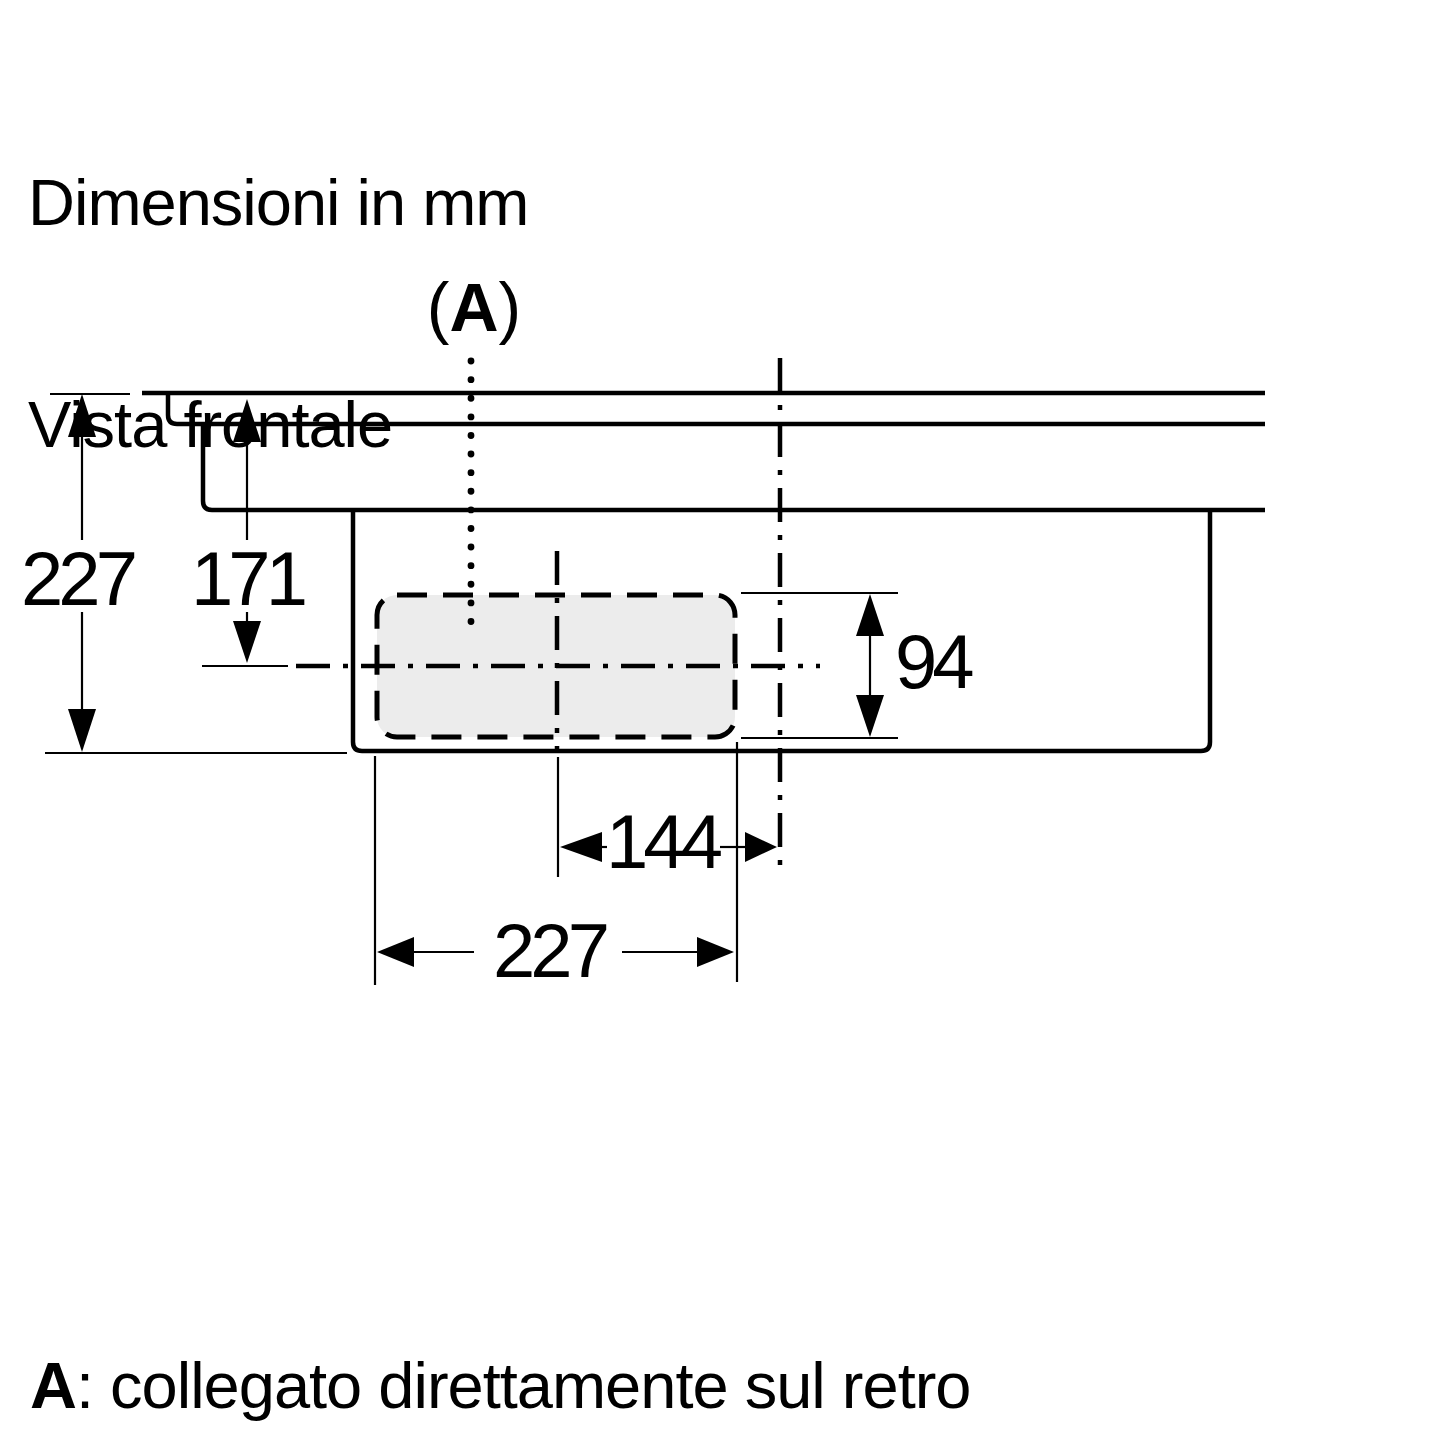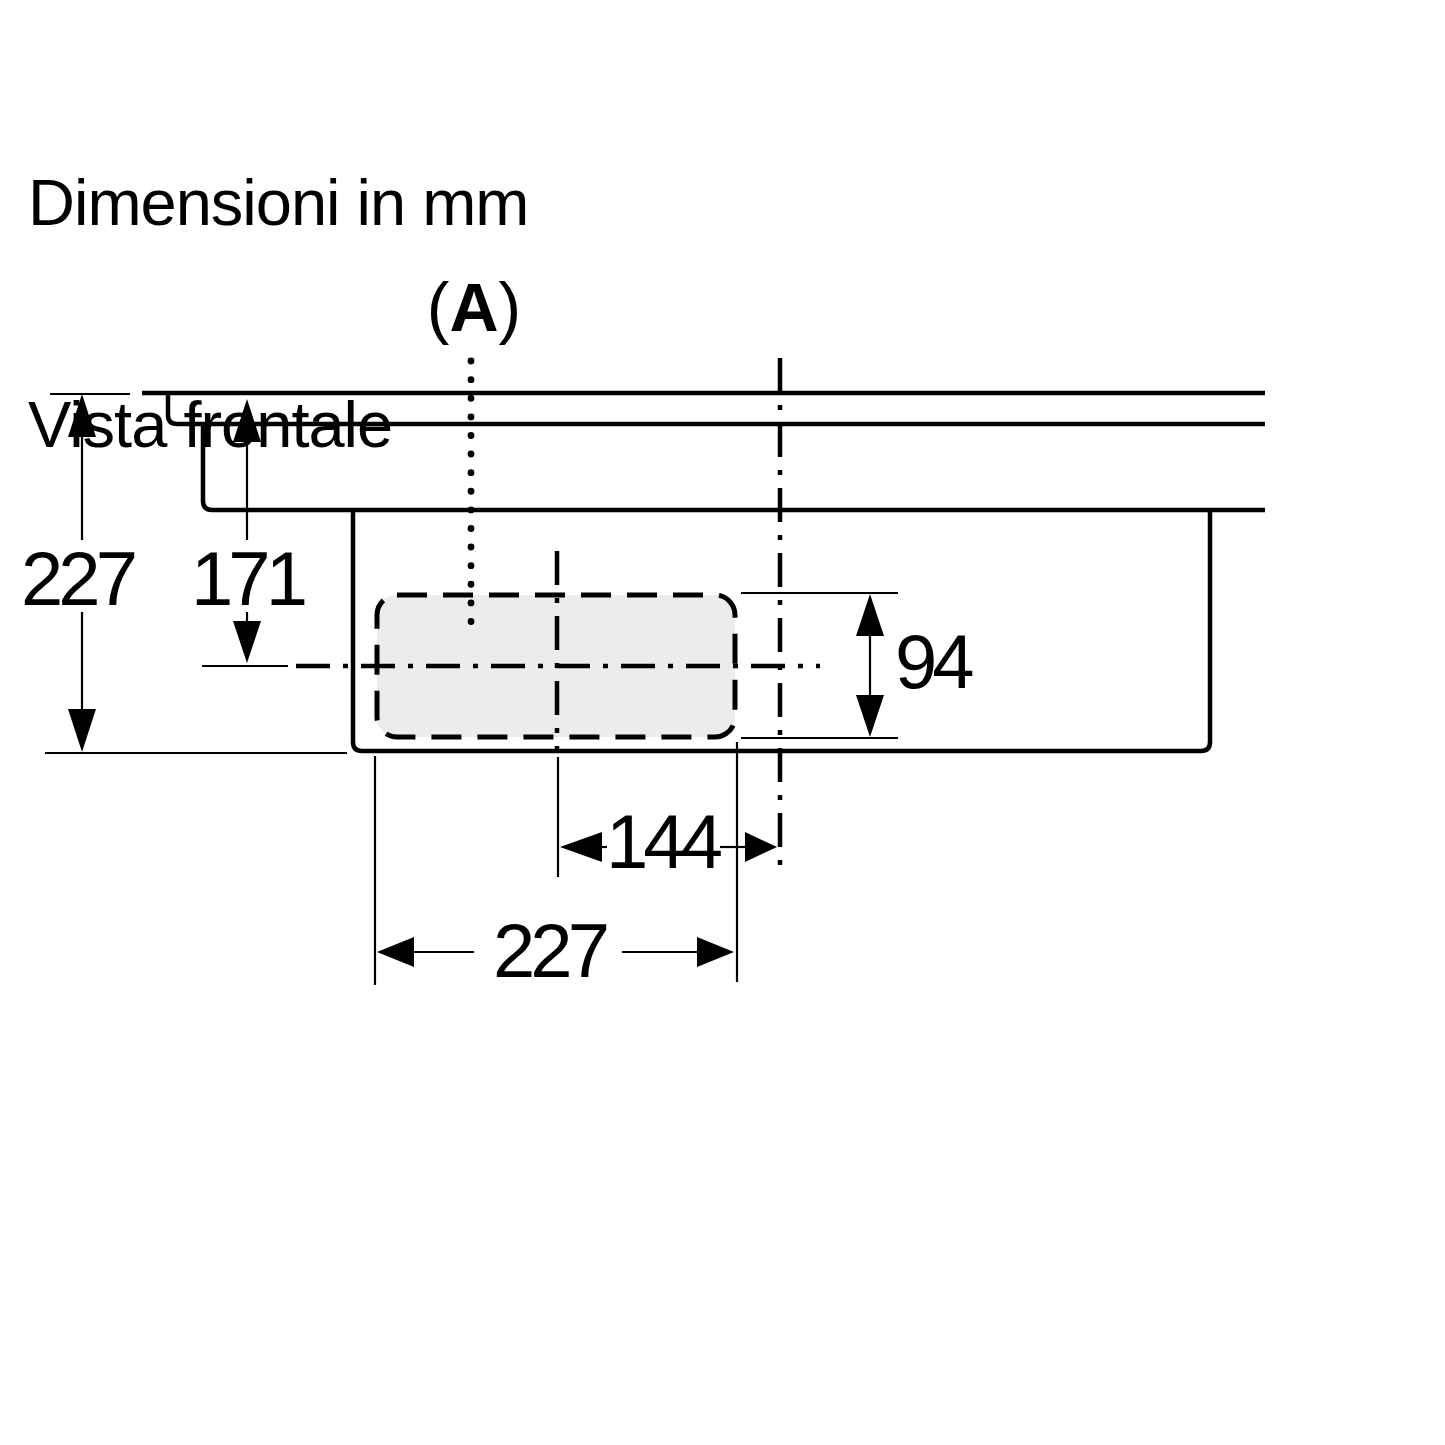--- a/index.html
+++ b/index.html
@@ -96,14 +96,15 @@
 
     <path class="cl" d="M296,666 H820"></path>
     <path class="cl" d="M557,551 V751"></path>
     <path class="cl" d="M780,358 V877"></path>
 
     <path class="dot" d="M471,361 V636"></path>
 
     <text class="callout" x="474" y="331" text-anchor="middle"><tspan>(</tspan><tspan class="bold">A</tspan><tspan>)</tspan></text>
   </svg>
 
+  <div class="footnote"><span class="bold">A</span><span>: collegato direttamente sul retro</span></div>
 
 </div>
 
 </body></html>

